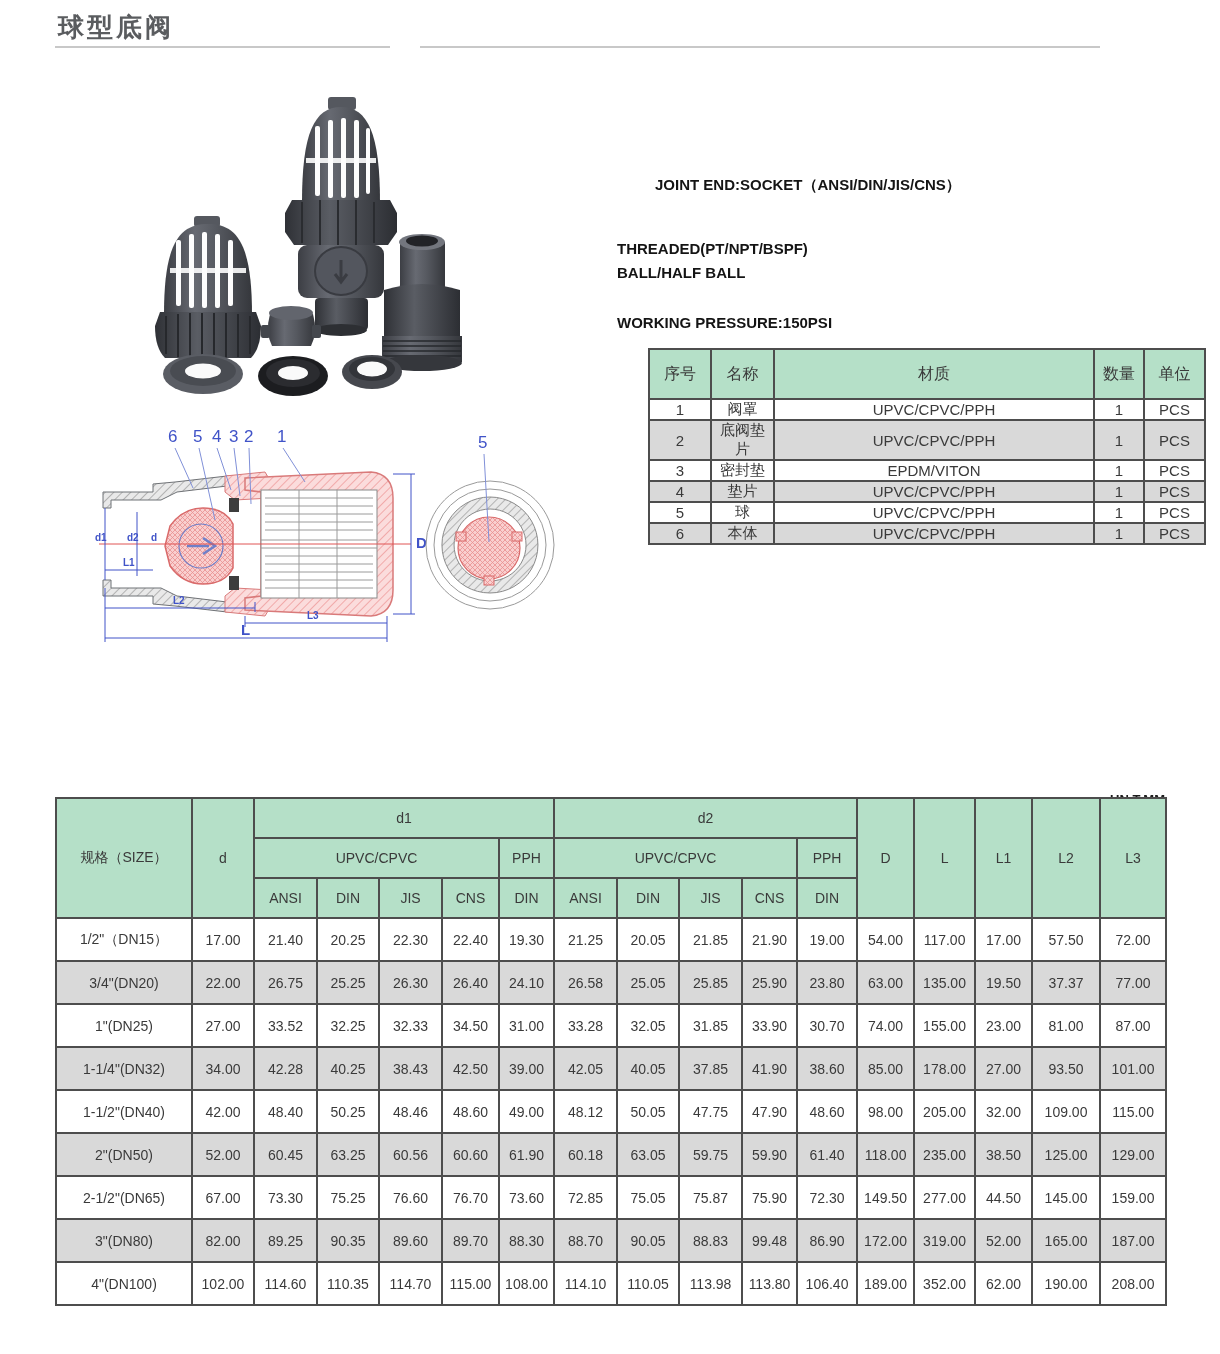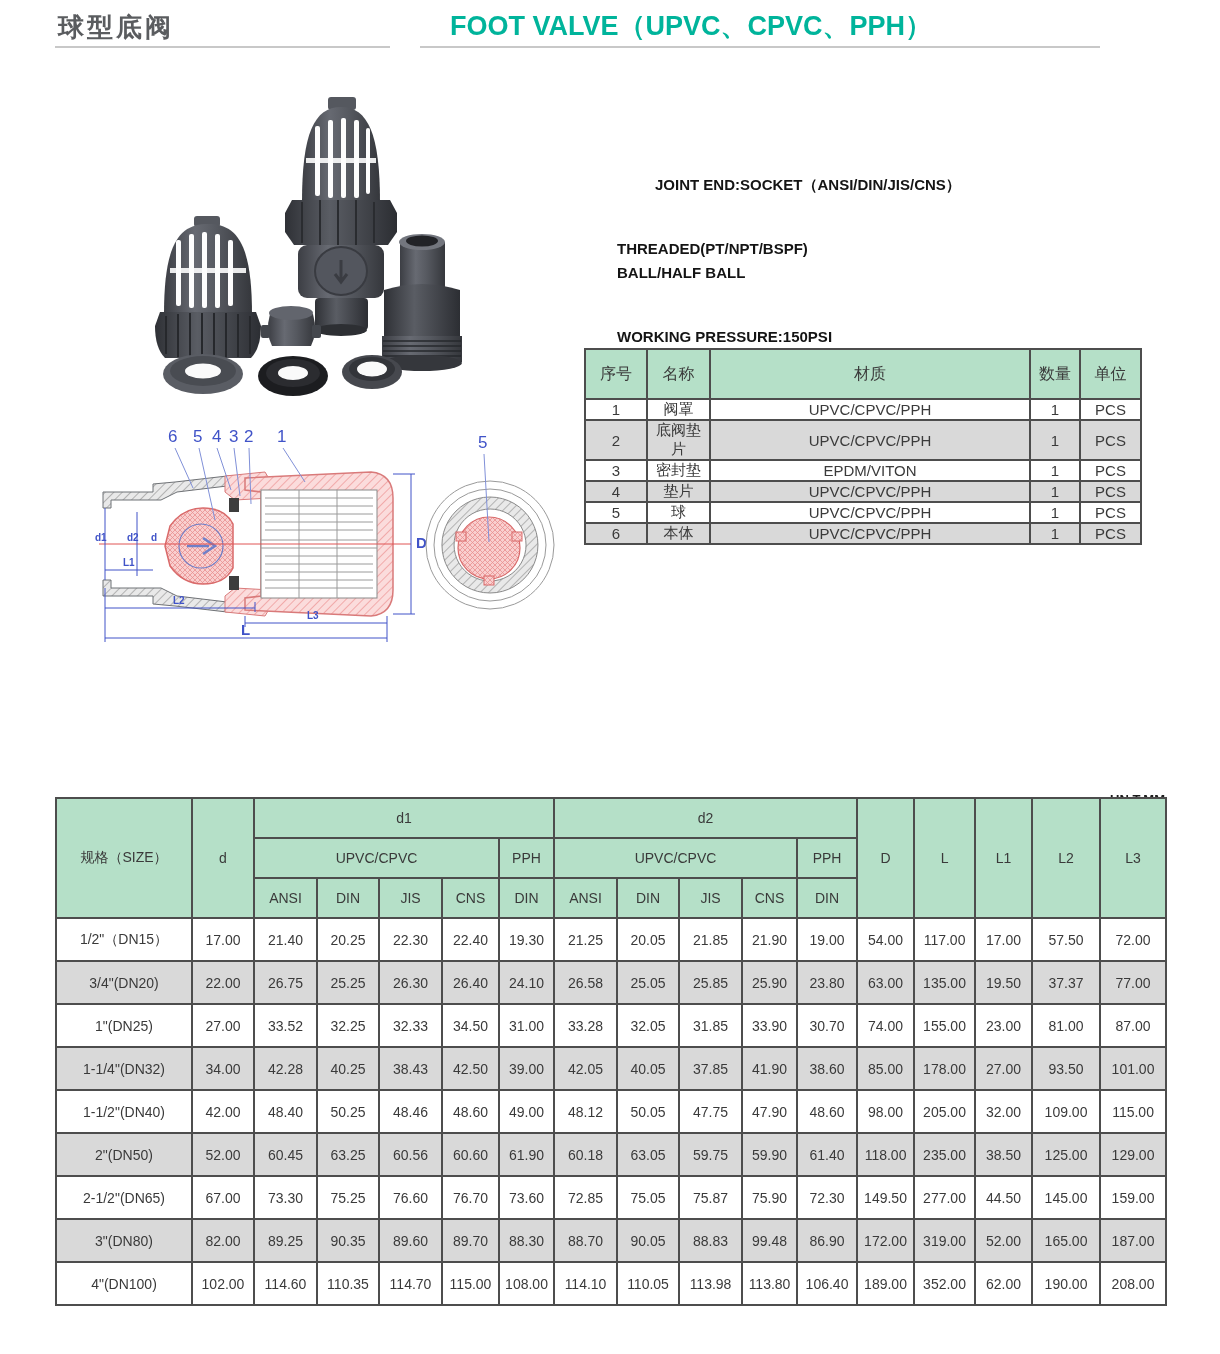--- a/index.html
+++ b/index.html
@@ -20,30 +20,30 @@
   .rule-left  { left:55px;  width:335px; }
   .rule-right { left:420px; width:680px; }
 
   
   .photo   { position:absolute; left:100px; top:82px; }
   .drawing { position:absolute; left:75px;  top:420px; }
 
   
   .specs { position:absolute; left:617px; top:176px; width:545px; }
   .spec-line { position:absolute; left:0; font-size:15px; font-weight:bold; color:#141414; white-space:nowrap; }
-  .spec-1 { top:0;margin-left:38px; }  .spec-2 { top:48px;margin-top:16px; }  .spec-3 { top:88px; }  .spec-4 { top:152px; }
+  .spec-1 { top:0;margin-left:38px; }  .spec-2 { top:48px;margin-top:16px; }  .spec-3 { top:88px; }  .spec-4 { top:138px; }
 
   
   table { border-collapse:collapse; table-layout:fixed; text-align:center; color:#3a3a3a; }
   th, td { border:2px solid #4d4d4d; padding:0 2px; overflow:hidden; }
   thead th { background:#b5e0c8; font-weight:normal; }
   tr.alt td { background:#d9d9d9; }
 
   
-  .parts-table { position:absolute; left:584px; top:348px; width:556px; font-size:15px; }
+  .parts-table { position:absolute; left:648px; top:348px; width:556px; font-size:15px; }
   .parts-table thead th { height:48px; font-size:16px; }
   .parts-table tbody td { height:19px; }
 
   
   .unit-note {
     position:absolute; left:1030px; top:792px; width:135px;
     text-align:right; font-size:13px; font-weight:bold; color:#1c1c1c;
   }
   .dim-table { position:absolute; left:55px; top:797px; width:1110px; font-size:14px; }
   .dim-table thead th { height:38px; font-size:14px; }
@@ -53,21 +53,20 @@
   .callout-text { fill:#4053c8; font-size:17px; }
   .dim-text { fill:#4053c8; font-size:10px; font-weight:bold; }
   .dim-text-big { fill:#4053c8; font-size:15px; font-weight:bold; }
 </style>
 </head>
 <body>
 
 <div class="page">
 
   <div class="title-cn">球型底阀</div>
-  <div class="title-en">FOOT VALVE（UPVC、CPVC、PPH）</div>
   <div class="rule rule-left"></div>
   <div class="rule rule-right"></div>
 
   <svg class="photo" width="480" height="340" viewBox="0 0 480 340">
     <defs>
       <linearGradient id="gv" x1="0" y1="0" x2="1" y2="0">
         <stop offset="0" stop-color="#3c3e44"></stop>
           <stop offset="0.35" stop-color="#676a72"></stop>
         <stop offset="0.6" stop-color="#565960"></stop>
           <stop offset="1" stop-color="#35373c"></stop>

